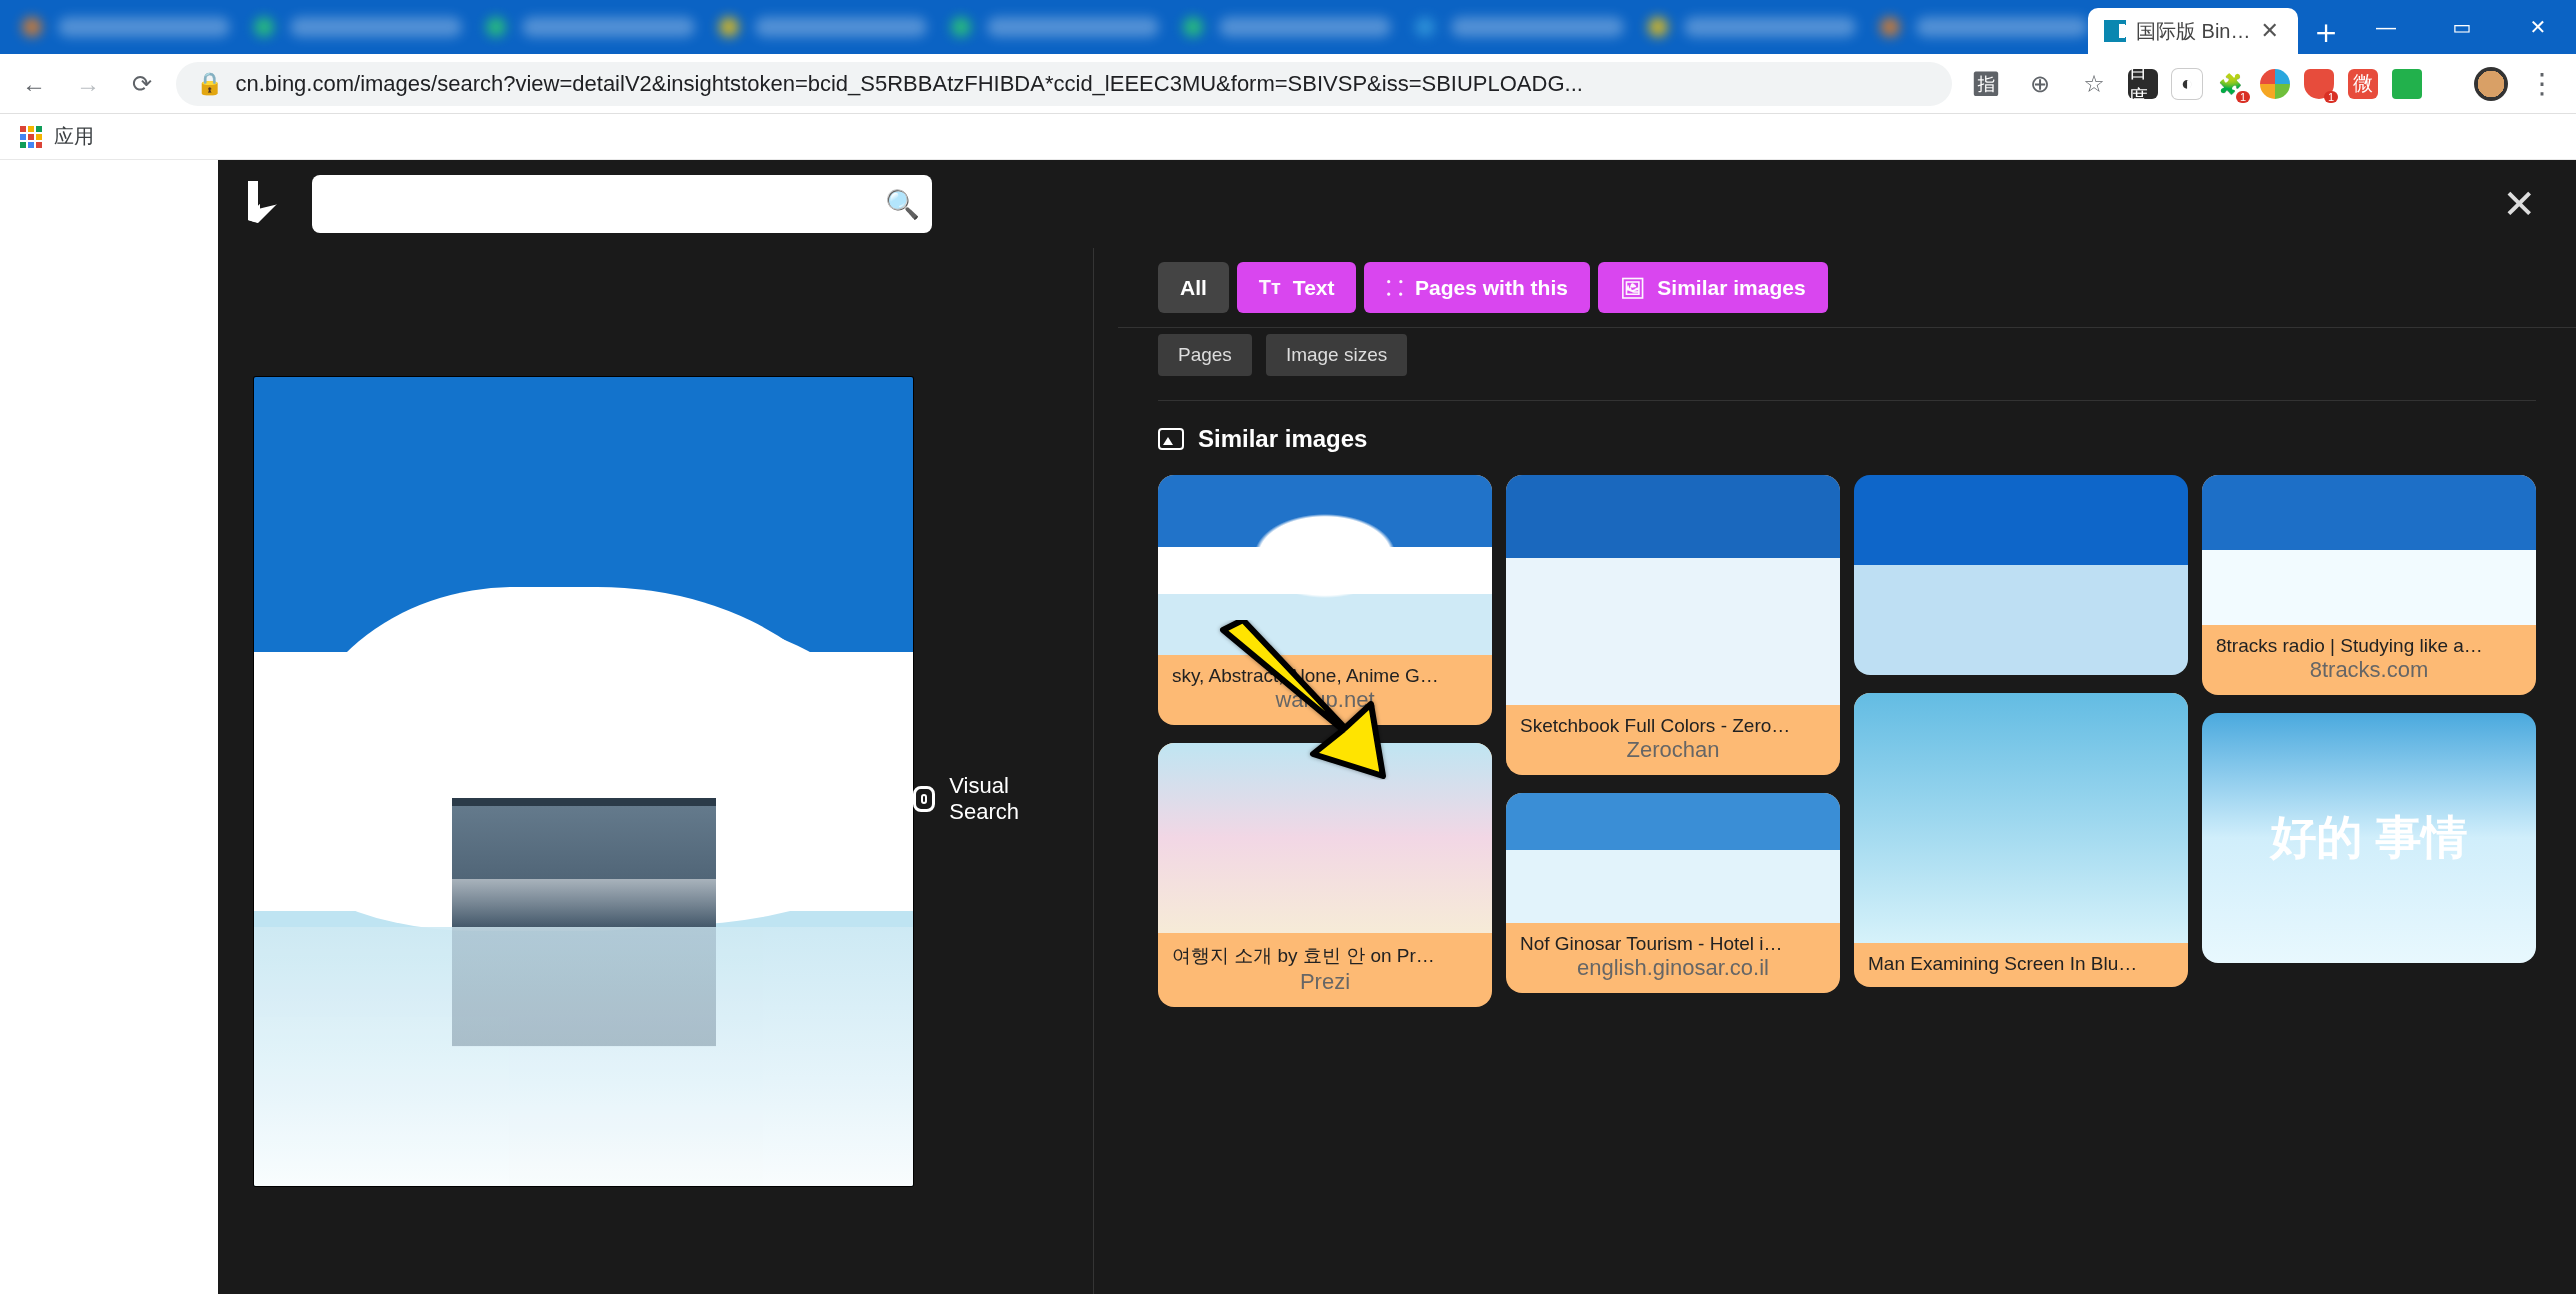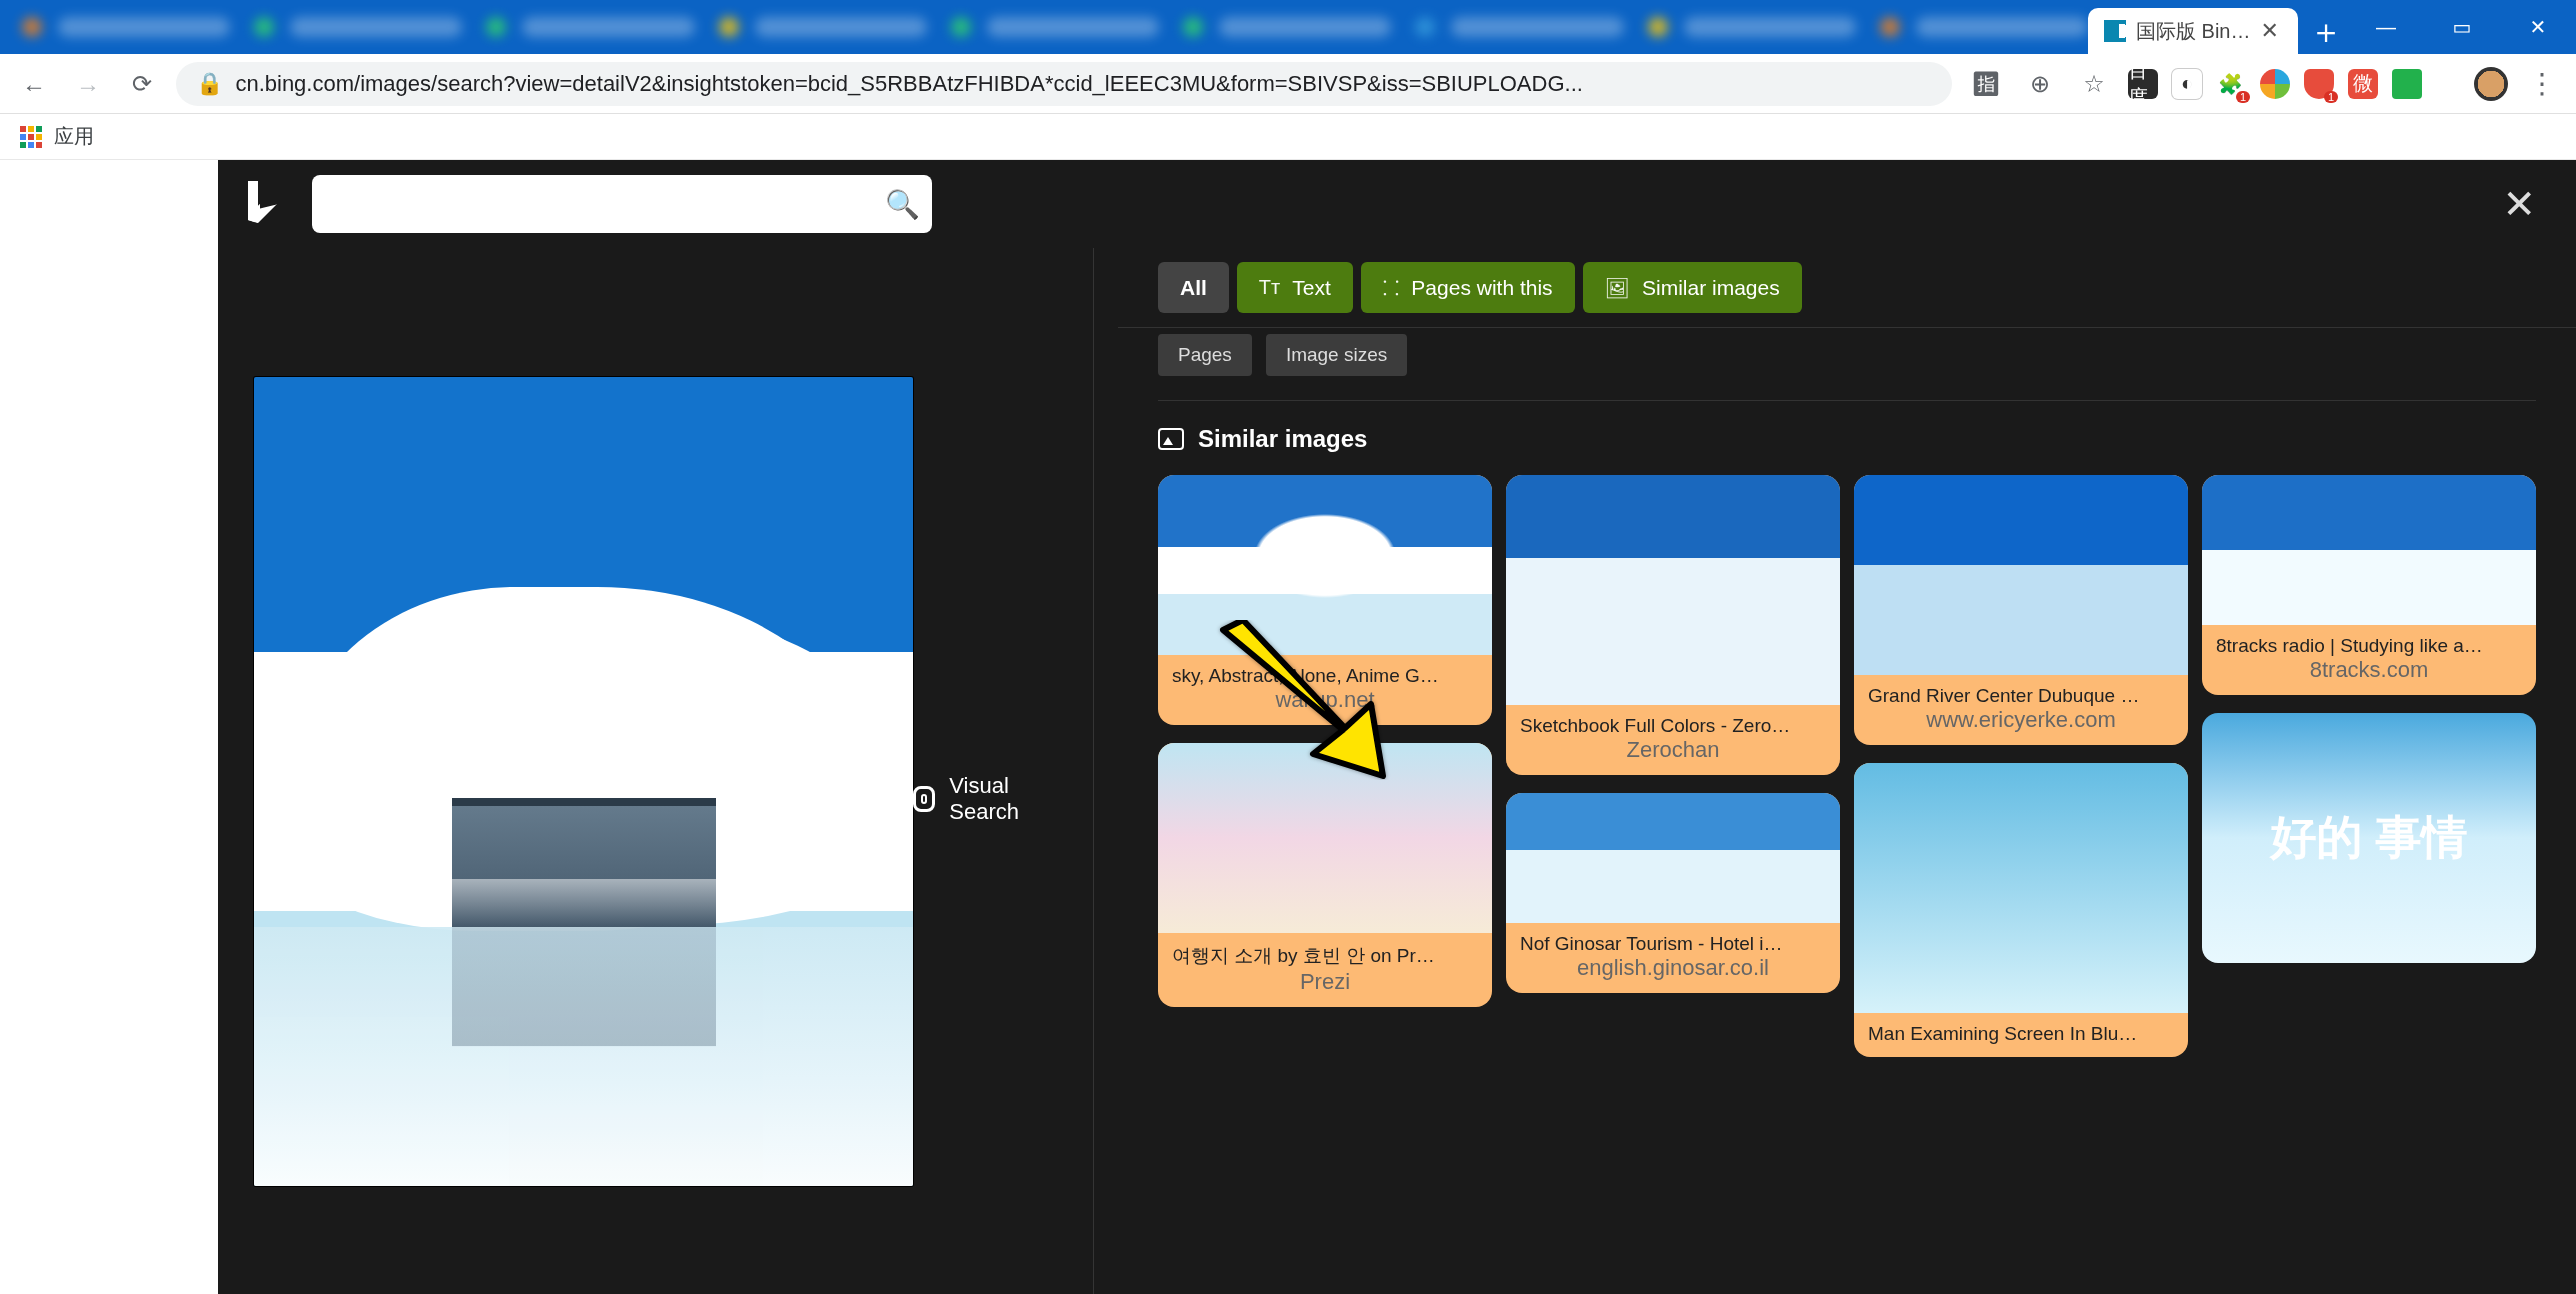--- a/index.html
+++ b/index.html
@@ -257,23 +257,23 @@
   }
   .results::-webkit-scrollbar{width:14px;}
   .results::-webkit-scrollbar-thumb{background:#555;border-radius:7px;}
   .results::-webkit-scrollbar-track{background:#2a2a2a;}
 
   .filter-tabs{
     display:flex;gap:8px;padding:14px 40px;
     border-bottom:1px solid #333;
   }
   .ftab{
-    background:#4d7c0f;border-radius:6px;padding:12px 22px;
+    background:#d946ef;border-radius:6px;padding:12px 22px;
     display:flex;align-items:center;gap:12px;color:#fff;font-size:21px;
-    cursor:pointer;font-weight:400;
+    cursor:pointer;font-weight:700;
   }
   .ftab.active{background:#444;font-weight:700;}
   .ftab .ico{font-size:20px;opacity:.95;}
 
   .size-row{
     display:flex;gap:12px;padding:10px 40px 14px; align-items:center;
   }
   .size-chip{
     background:#3a3a3a;display:flex;align-items:center;gap:6px;
     padding:6px;border-radius:4px;
@@ -499,24 +499,20 @@
           <div class="card c5">
             <div class="cimg"></div>
             <div class="meta">
               <div class="title">Nof Ginosar Tourism - Hotel i…</div>
               <div class="src">english.ginosar.co.il</div>
             </div>
           </div>
 
           <div class="card c2">
             <div class="cimg"></div>
-            <div class="meta">
-              <div class="title">Grand River Center Dubuque …</div>
-              <div class="src">www.ericyerke.com</div>
-            </div>
           </div>
           <div class="card c6">
             <div class="cimg"></div>
             <div class="meta">
               <div class="title">Man Examining Screen In Blu…</div>
             </div>
           </div>
 
           <div class="card c3">
             <div class="cimg"></div>

